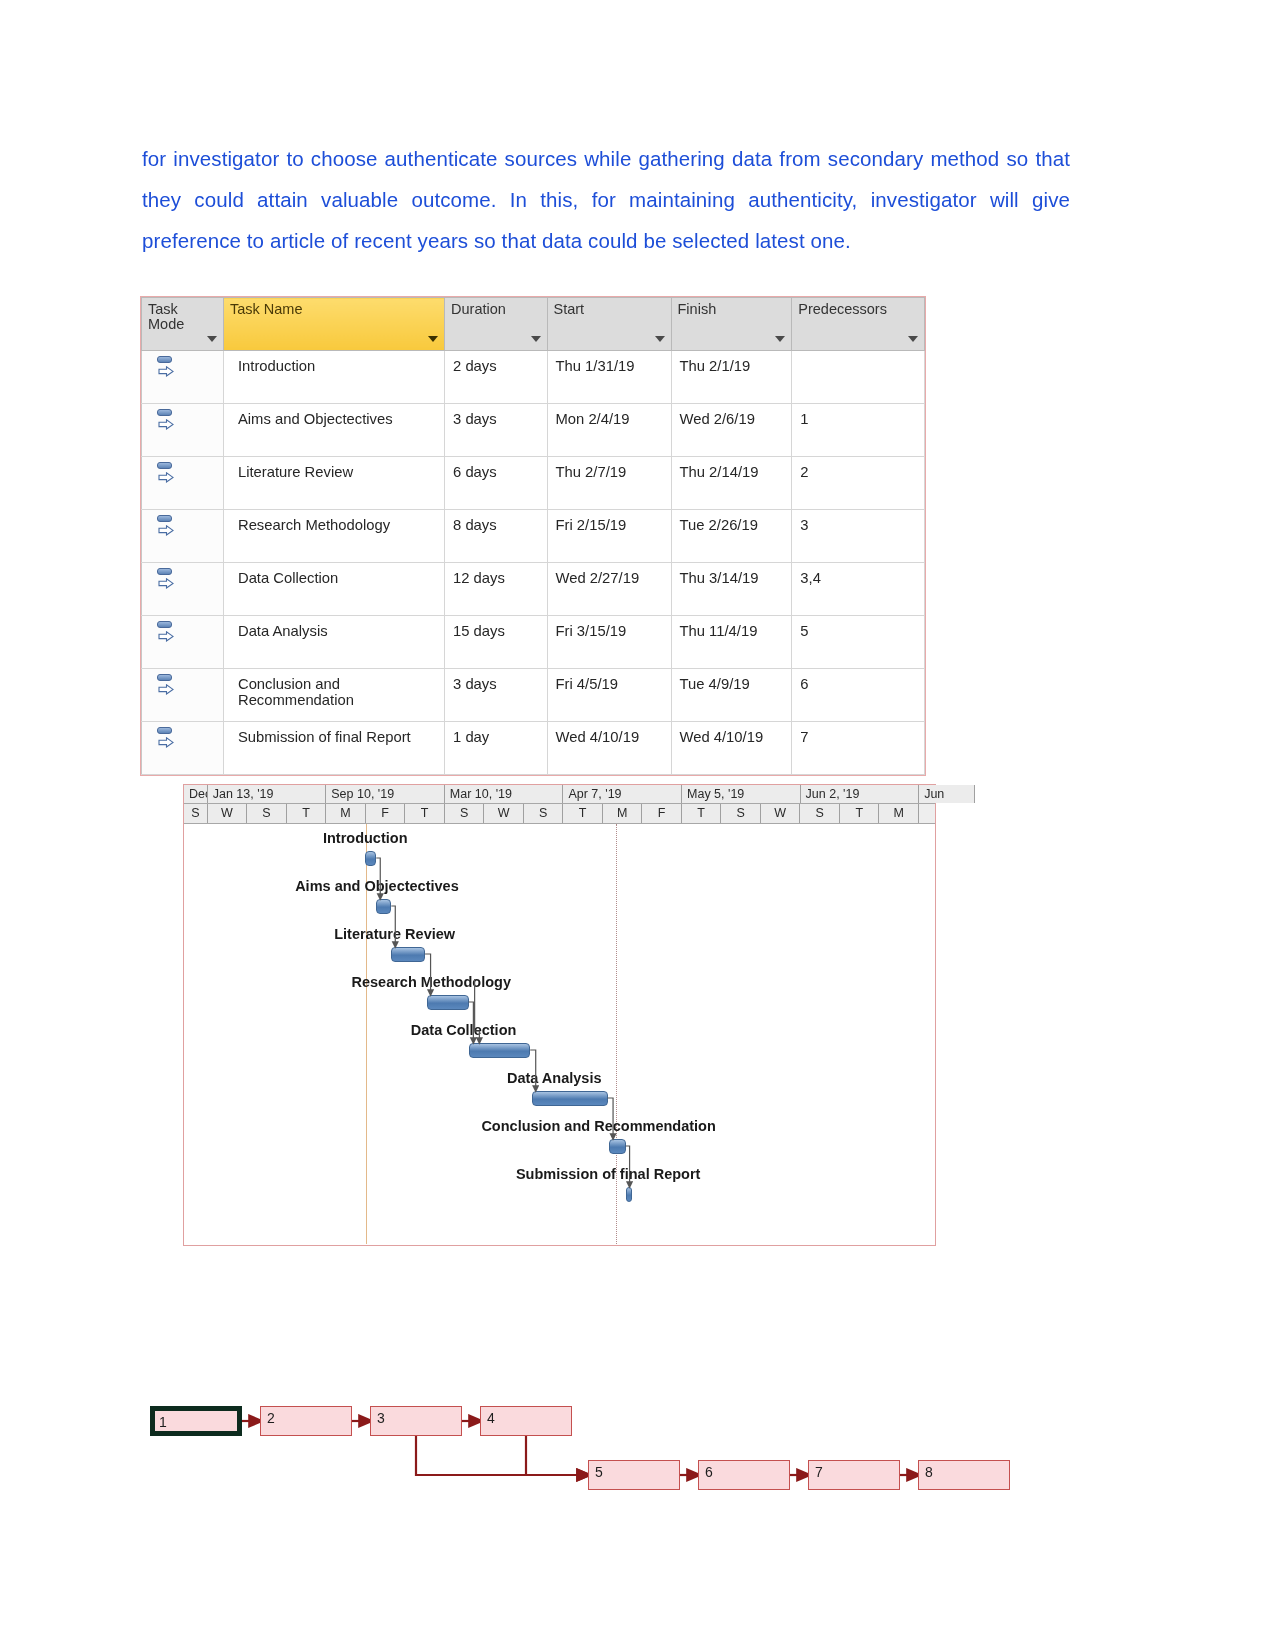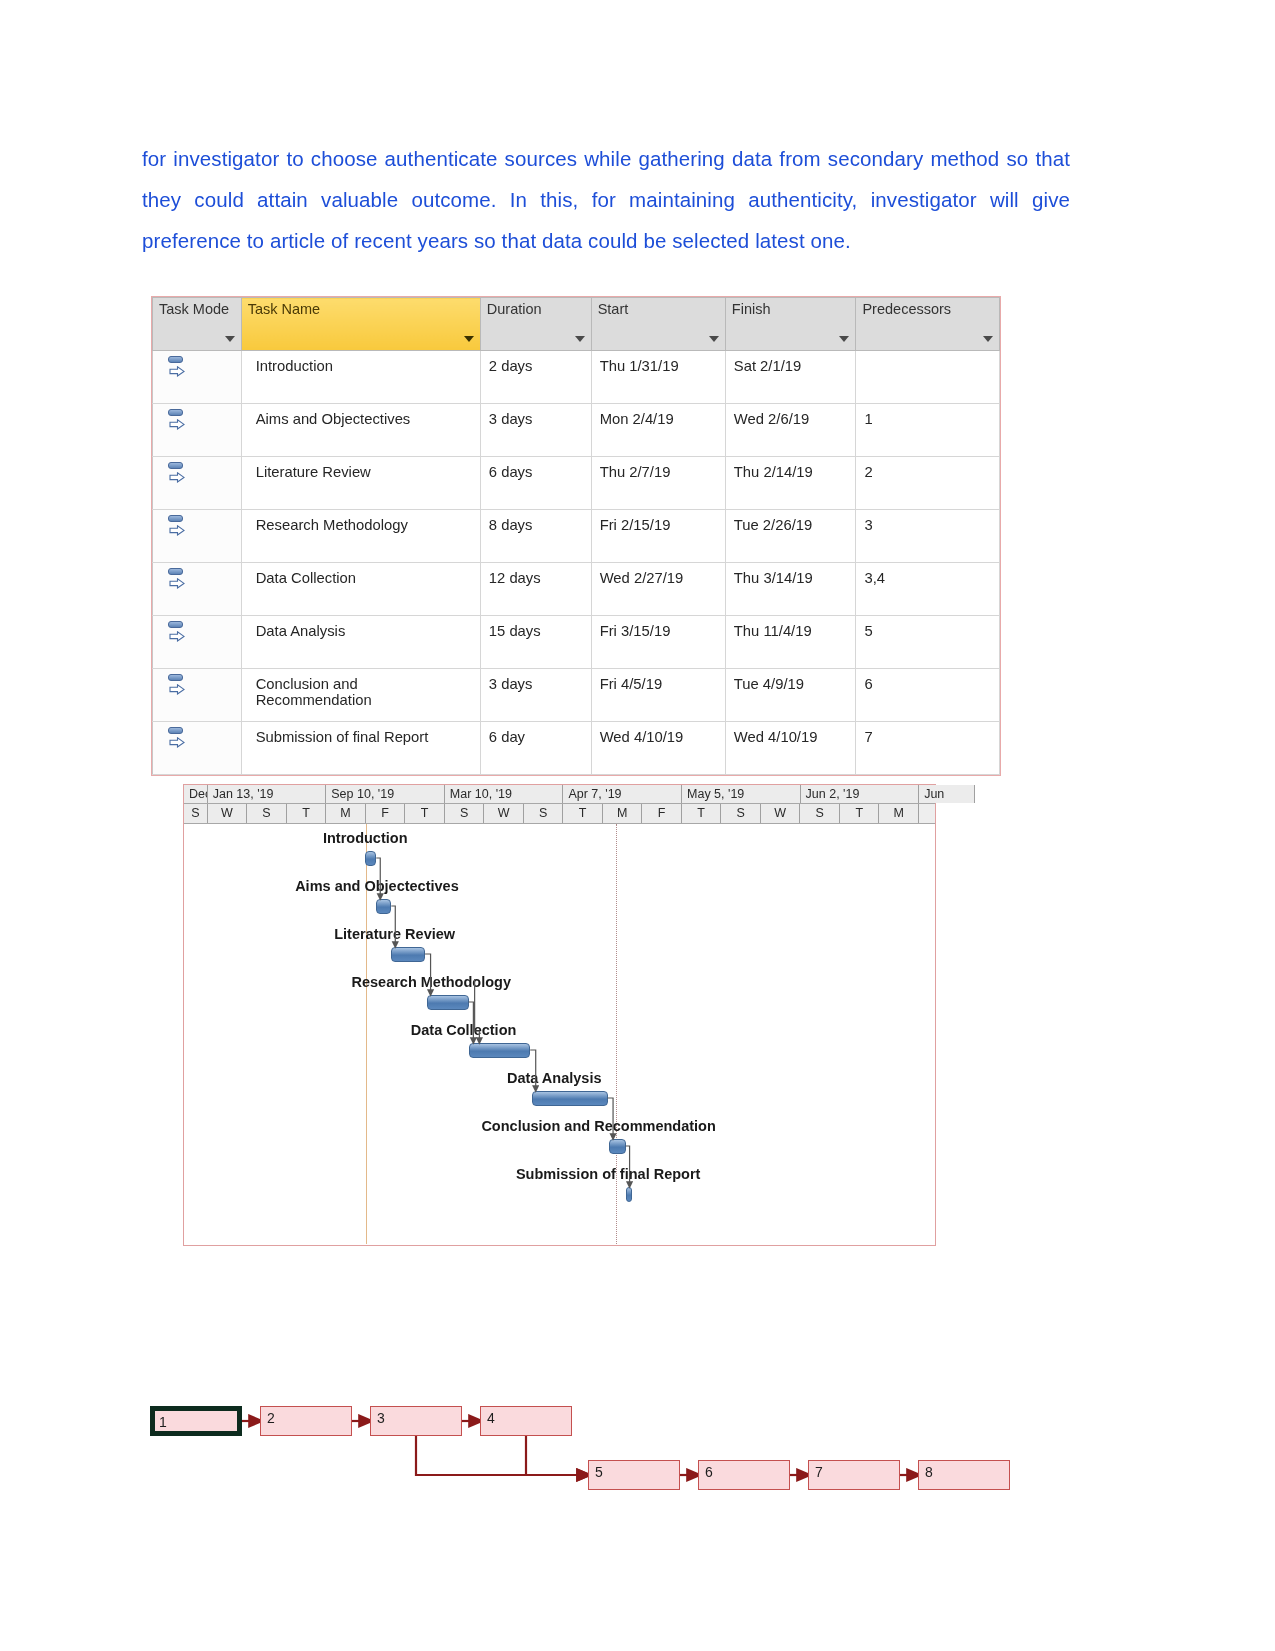--- a/index.html
+++ b/index.html
@@ -25,23 +25,23 @@
     font-size: 20.5px;
     line-height: 41px;
     text-align: justify;
     color: #1d4ed8;
     letter-spacing: 0.1px;
   }
 
   
   .task-table-wrap {
     position: absolute;
-    left: 151px;
+    left: 140px;
     top: 296px;
-    width: 850px;
+    width: 786px;
     border: 1.5px solid #e8aaaa;
     box-sizing: border-box;
     background: #ef4444;
   }
   table.task-table {
     border-collapse: collapse;
     width: 100%;
     table-layout: fixed;
     font-size: 14.5px;
     color: #2a2a2a;
@@ -251,21 +251,21 @@
       </tr>
     </thead>
     <tbody id="task-rows">
         <tr>
           <td class="mode-cell"><span class="mode-icon"><span class="bar"></span><svg class="arrow" viewBox="0 0 16 11">
                 <path d="M1 3.2 h7.5 V0.8 L15 5.4 L8.5 10 V7.6 H1 Z" fill="#ffffff" stroke="#4a6da3" stroke-width="1.1"></path>
               </svg></span></td>
           <td class="name-cell">Introduction</td>
           <td>2 days</td>
           <td>Thu 1/31/19</td>
-          <td>Sat 2/1/19</td>
+          <td>Thu 2/1/19</td>
           <td></td>
         </tr>
         <tr>
           <td class="mode-cell"><span class="mode-icon"><span class="bar"></span><svg class="arrow" viewBox="0 0 16 11">
                 <path d="M1 3.2 h7.5 V0.8 L15 5.4 L8.5 10 V7.6 H1 Z" fill="#ffffff" stroke="#4a6da3" stroke-width="1.1"></path>
               </svg></span></td>
           <td class="name-cell">Aims and Objectectives</td>
           <td>3 days</td>
           <td>Mon 2/4/19</td>
           <td>Wed 2/6/19</td>
@@ -319,21 +319,21 @@
           <td>3 days</td>
           <td>Fri 4/5/19</td>
           <td>Tue 4/9/19</td>
           <td>6</td>
         </tr>
         <tr>
           <td class="mode-cell"><span class="mode-icon"><span class="bar"></span><svg class="arrow" viewBox="0 0 16 11">
                 <path d="M1 3.2 h7.5 V0.8 L15 5.4 L8.5 10 V7.6 H1 Z" fill="#ffffff" stroke="#4a6da3" stroke-width="1.1"></path>
               </svg></span></td>
           <td class="name-cell">Submission of final Report</td>
-          <td>6 day</td>
+          <td>1 day</td>
           <td>Wed 4/10/19</td>
           <td>Wed 4/10/19</td>
           <td>7</td>
         </tr>
       </tbody>
   </table>
 </div>
 
 <div class="gantt">
   <div class="gantt-hdr">

